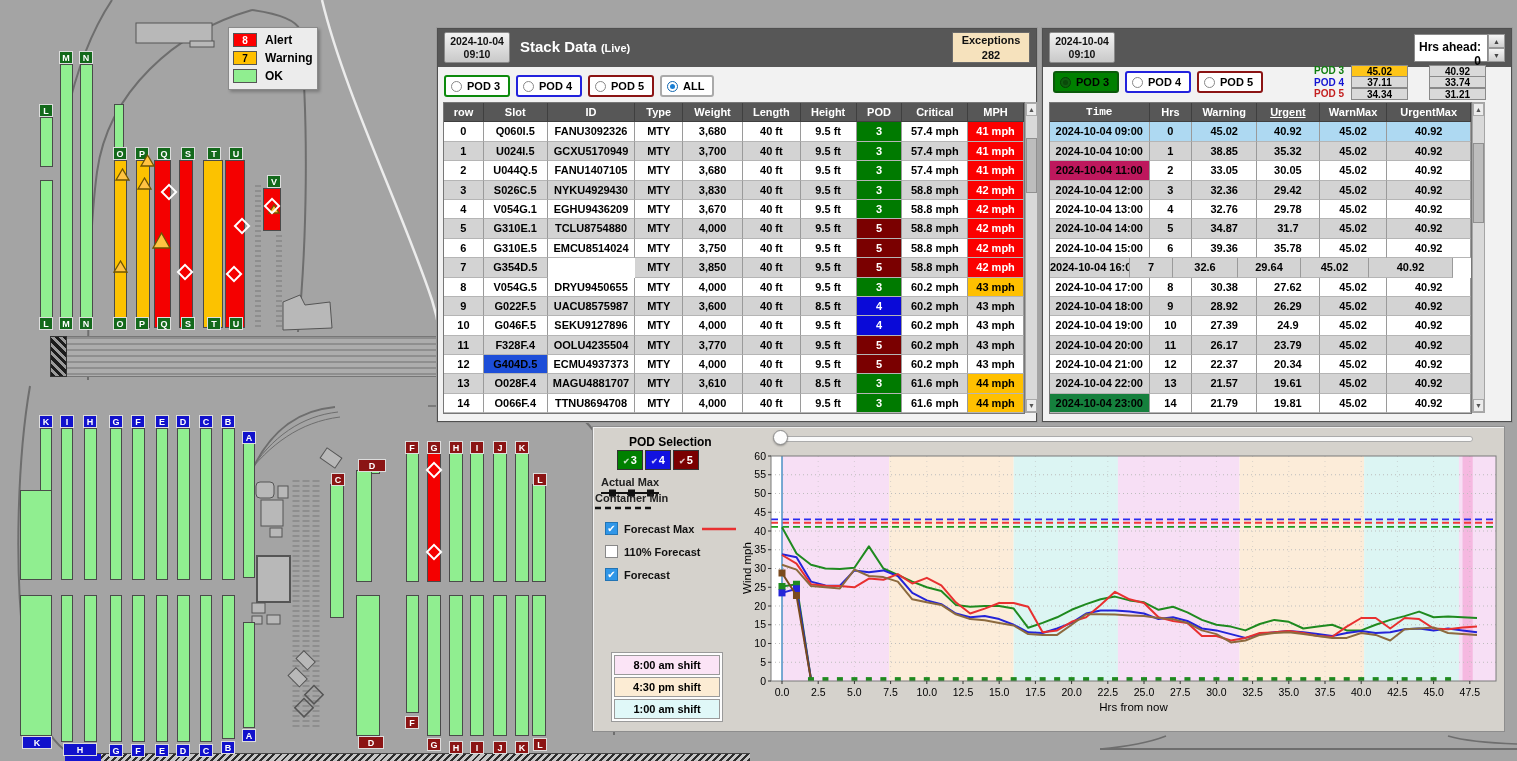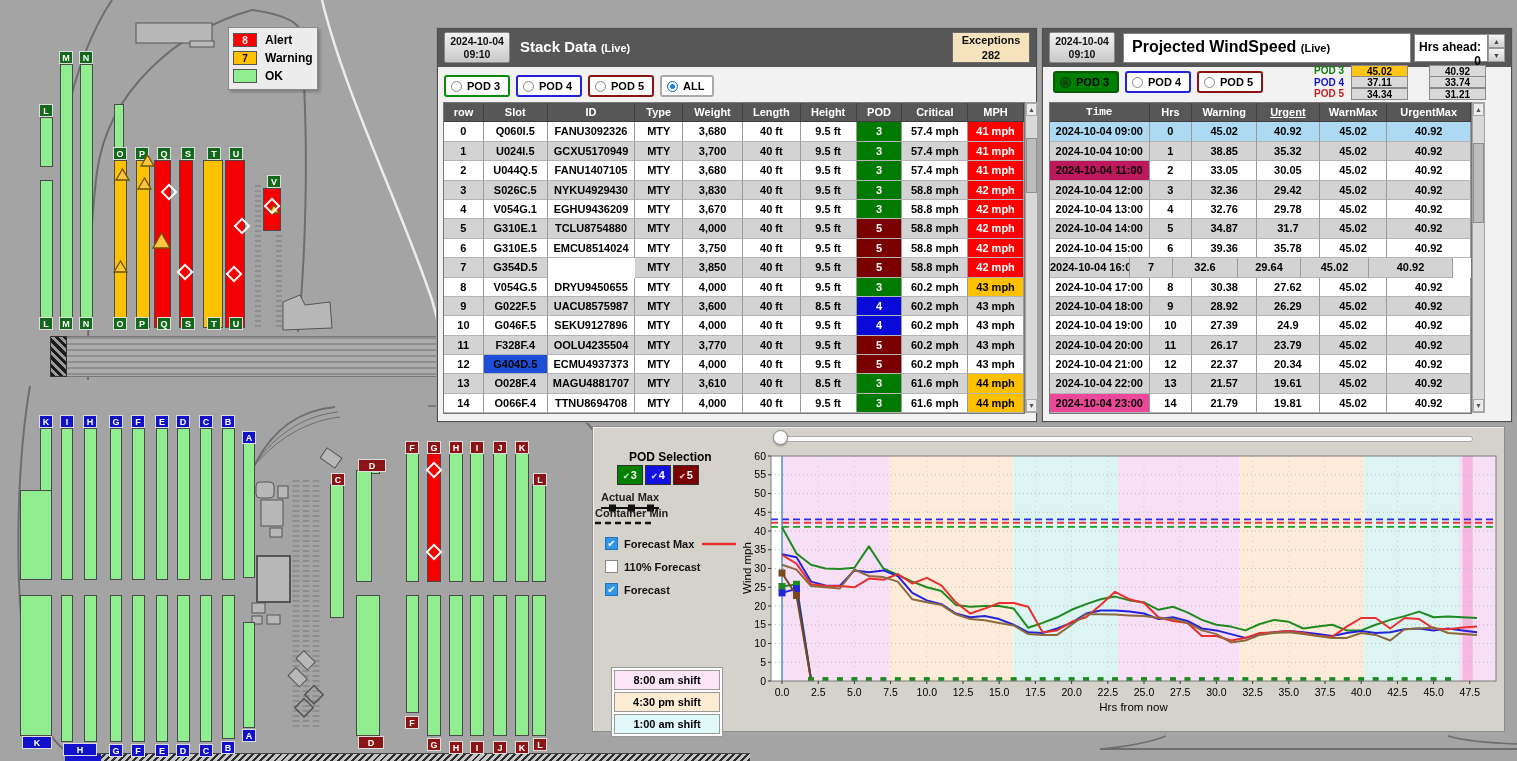--- a/index.html
+++ b/index.html
@@ -69,21 +69,21 @@
   .sumgap{width:21px;}
   .hrs-box{position:absolute;background:#fff;border:1px solid #8a8a8a;font-size:12px;font-weight:bold;color:#000;
     text-align:right;padding:5px 6px 0 0;}
   .spin{position:absolute;width:17px;height:14px;background:linear-gradient(#f5f5f5,#cfcfcf);border:1px solid #999;
     font-size:7px;color:#444;text-align:center;line-height:13px;}
 
   
   #chart-panel{position:absolute;left:592px;top:426px;width:913px;height:306px;background:#d5d2cc;
     border:1px solid #8d8d8d;box-shadow:inset 1px 1px 0 #f0f0f0;z-index:3;}
   #chart-svg{position:absolute;left:0;top:0;}
-  .controls{position:absolute;left:0;top:0;width:165px;height:100%;z-index:2;margin-top:15px;}
+  .controls{position:absolute;left:0;top:0;width:165px;height:100%;z-index:2;}
   .pods-title{position:absolute;left:36px;top:8px;font-size:12px;font-weight:bold;color:#000;}
   .podbox{position:absolute;width:26px;height:20px;color:#fff;font-size:11px;font-weight:bold;text-align:center;line-height:19px;border:1px solid #333;}
   .podbox .chk{font-size:8px;opacity:.75;margin-right:1px;}
   .legline{position:absolute;font-size:11px;font-weight:bold;color:#222;}
   .cbrow{position:absolute;display:flex;align-items:center;}
   .cb{width:13px;height:13px;border:1px solid #888;background:#fff;margin-right:6px;font-size:10px;line-height:12px;text-align:center;color:#fff;}
   .cb.on{background:#2f96e8;border-color:#2274b4;}
   .cblabel{font-size:11px;font-weight:bold;color:#111;}
   .shift-group{position:absolute;left:18px;top:225px;width:112px;background:#fdfdfd;border:1px solid #9a9a9a;padding:2px;}
   .shift-btn{height:20px;border:1px solid #9a9a9a;font-size:11px;font-weight:bold;text-align:center;line-height:19px;margin-bottom:2px;color:#000;}
@@ -539,24 +539,20 @@
       <div class="varrow" style="bottom:0;">▼</div>
     </div>
   </div>
 
   <div class="panel" id="wind-panel" style="left:1042px;top:28px;width:470px;height:394px;">
     <div class="panel-header"></div>
     <div class="dbtn">
       <span>2024-10-04</span><br>
       <span>09:10</span>
     </div>
-    <div class="abs" style="left:80px;top:4px;width:288px;height:30px;background:#fff;border:1px solid #888;padding:4px 8px;">
-      <span style="font-size:16px;font-weight:bold;color:#000;">Projected WindSpeed</span>
-      <span style="font-size:11px;font-weight:bold;color:#000;">(Live)</span>
-    </div>
     <div class="hrs-box" style="left:371px;top:5px;width:74px;height:28px;">
       <span>Hrs ahead: 0</span>
     </div>
     <div class="spin" style="left:445px;top:5px;">▲</div>
     <div class="spin" style="left:445px;top:19px;">▼</div>
     <div class="filters" id="wind-filters" style="top:42px;left:10px;">
         <div class="filter-box" style="border-color: rgb(10, 90, 10); background: rgb(0, 128, 0);">
           <div class="radio sel sel-dark" style="background: rgb(15, 95, 15); border-color: rgb(6, 63, 6);"></div>
           <span>POD 3</span>
         </div>
@@ -704,21 +700,21 @@
         </div>
         <div class="t-row">
           <div class="t-cell" style="width: 100px; background: rgb(211, 211, 211);">2024-10-04 22:00</div>
           <div class="t-cell" style="width: 43px; background: rgb(211, 211, 211);">13</div>
           <div class="t-cell" style="width: 65px; background: rgb(211, 211, 211);">21.57</div>
           <div class="t-cell" style="width: 63px; background: rgb(211, 211, 211);">19.61</div>
           <div class="t-cell" style="width: 68px; background: rgb(211, 211, 211);">45.02</div>
           <div class="t-cell" style="width: 84px; background: rgb(211, 211, 211);">40.92</div>
         </div>
         <div class="t-row">
-          <div class="t-cell" style="width: 100px; background: #ec4899;">2024-10-04 23:00</div>
+          <div class="t-cell" style="width: 100px; background: #15803d;">2024-10-04 23:00</div>
           <div class="t-cell" style="width: 43px; background: rgb(255, 255, 255);">14</div>
           <div class="t-cell" style="width: 65px; background: rgb(255, 255, 255);">21.79</div>
           <div class="t-cell" style="width: 63px; background: rgb(255, 255, 255);">19.81</div>
           <div class="t-cell" style="width: 68px; background: rgb(255, 255, 255);">45.02</div>
           <div class="t-cell" style="width: 84px; background: rgb(255, 255, 255);">40.92</div>
         </div>
       </div>
     <div class="vscroll" style="left:429px;top:73px;height:311px;">
       <div class="varrow" style="top:0;">▲</div>
       <div class="vthumb" style="top:40px;height:80px;"></div>

